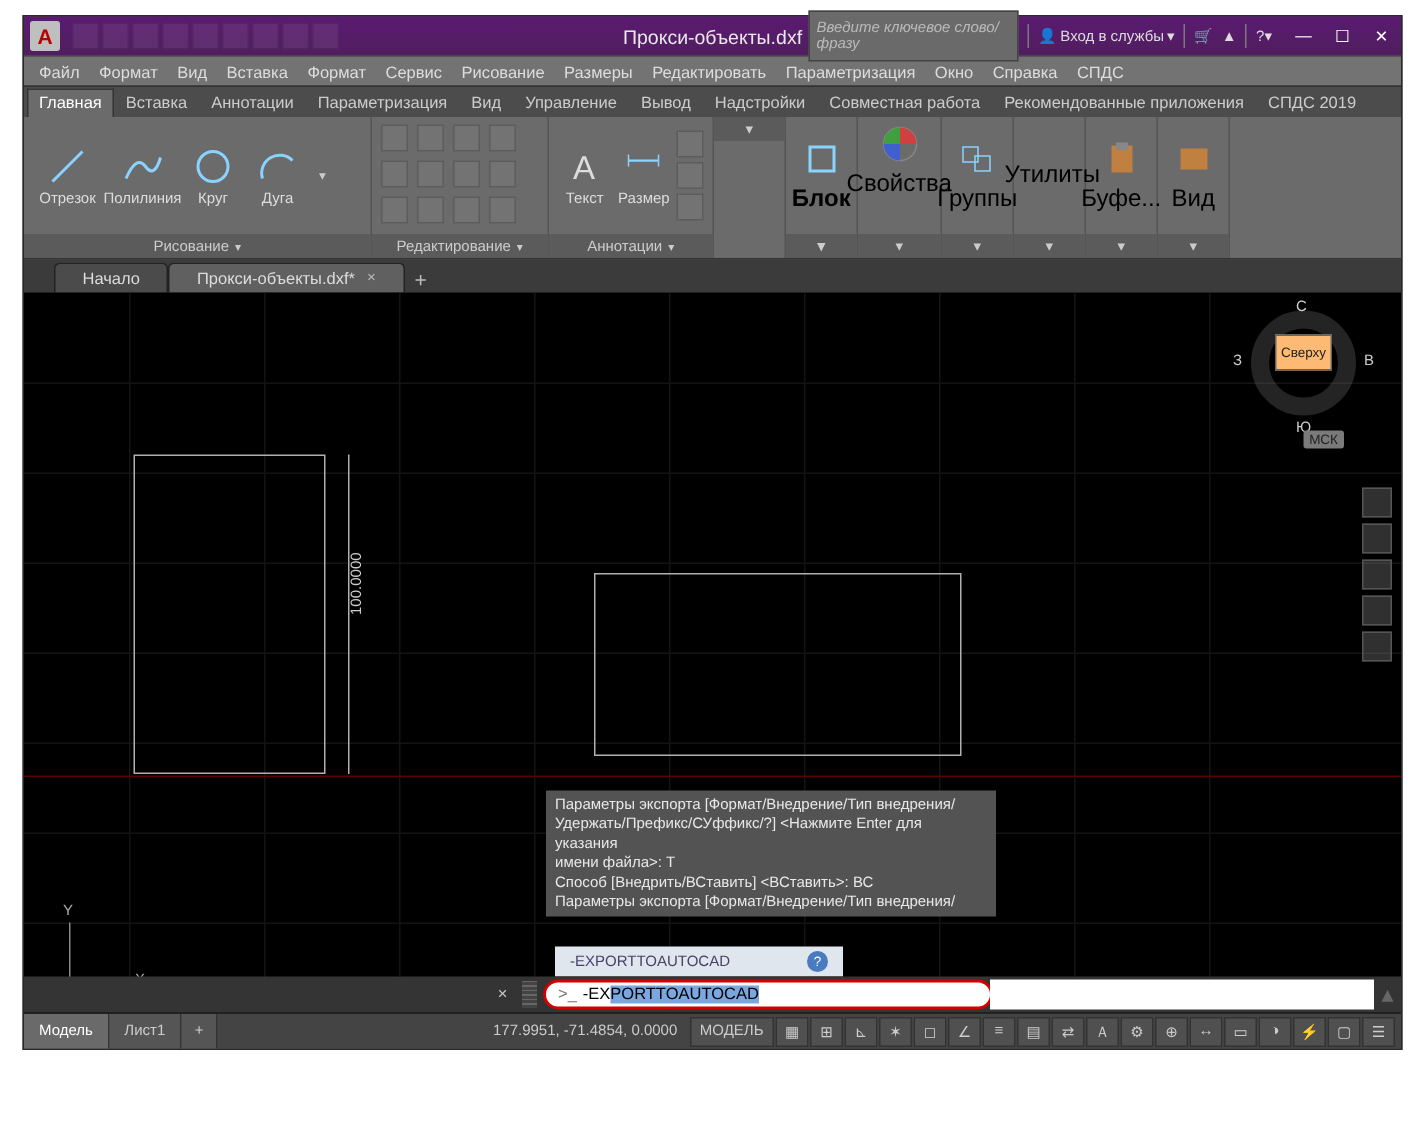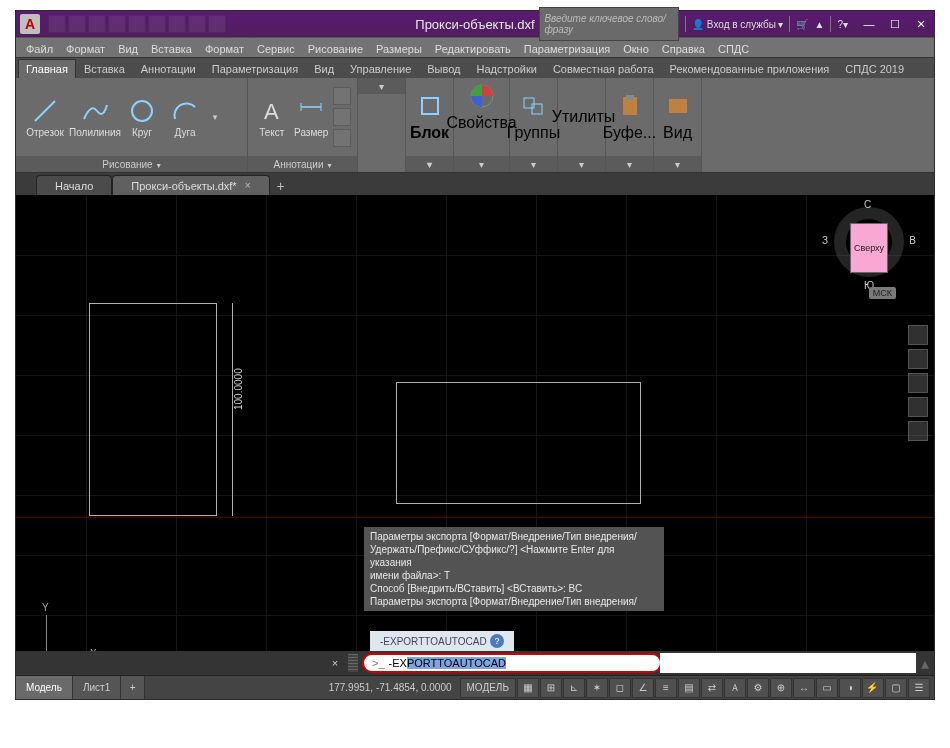--- a/index.html
+++ b/index.html
@@ -56,30 +56,30 @@
 .grid-line { position:absolute; background:#141414;}
 .hline{height:1px;width:100%;}
 .vline{width:1px;height:100%;}
 .red-axis-h{position:absolute;height:1px;background:#5a0000;width:100%;}
 .rect-shape{position:absolute;border:1px solid #b0b0b0;}
 .ucs{position:absolute;bottom:20px;left:30px;}
 .ucs-y{position:absolute;bottom:0;left:0;width:1px;height:40px;background:#888;}
 .ucs-x{position:absolute;bottom:0;left:0;width:40px;height:1px;background:#888;}
 .ucs-lbl{position:absolute;font-size:10px;color:#aaa;}
 .navcube{position:absolute;top:8px;right:26px;width:78px;height:78px;}
-.cube-face{position:absolute;top:20px;left:20px;width:38px;height:50px;background:#f9a8d4;color:#222;font-size:9px;display:flex;align-items:center;justify-content:center;border:1px solid #666;}
+.cube-face{position:absolute;top:20px;left:20px;width:38px;height:24px;background:#fdba74;color:#222;font-size:9px;display:flex;align-items:center;justify-content:center;border:1px solid #666;}
 .cube-ring{position:absolute;top:4px;left:4px;width:70px;height:70px;border:12px solid rgba(120,120,120,0.30);border-radius:50%;}
 .cube-lbl{position:absolute;font-size:10px;color:#ccc;}
 .msk-badge{position:absolute;top:92px;right:38px;font-size:9px;background:#7a7a7a;color:#222;padding:1px 4px;border-radius:2px;}
 .navbar-right{position:absolute;top:130px;right:6px;width:20px;display:flex;flex-direction:column;gap:4px;}
 .nav-btn{width:20px;height:20px;background:rgba(120,120,120,0.4);border:1px solid #555;}
 
 
 .cmd-history{position:absolute;bottom:24px;left:348px;width:300px;background:rgba(90,90,90,0.92);color:#e8e8e8;font-size:10px;font-family:Consolas,monospace;padding:3px 6px;line-height:13px;}
-.cmd-suggest{position:absolute;bottom:24px;left:354px;background:#dfe6ee;color:#446;font-size:10px;font-family:Consolas,monospace;padding:3px 10px;width:144px;display:flex;align-items:center;justify-content:space-between;}
+.cmd-suggest{position:absolute;bottom:24px;left:354px;background:#dfe6ee;color:#446;font-size:10px;font-family:Consolas,monospace;padding:3px 10px;width:192px;display:flex;align-items:center;justify-content:space-between;}
 .cmd-suggest .q{width:14px;height:14px;border-radius:50%;background:#4a7abf;color:#fff;display:flex;align-items:center;justify-content:center;font-size:9px;}
 
 .cmd-bar{position:absolute;bottom:0;left:0;right:0;height:24px;background:#343434;display:flex;align-items:center;}
 .cmd-close{width:18px;height:18px;color:#ccc;font-size:11px;display:flex;align-items:center;justify-content:center;margin-left:310px;}
 .cmd-grip{width:10px;height:18px;background:repeating-linear-gradient(#666,#666 1px,#444 1px,#444 3px);margin:0 4px;}
 .cmd-input{flex:0 0 300px;height:20px;background:#fff;display:flex;align-items:center;font-family:Consolas,monospace;font-size:11px;border:2px solid #d40000;border-radius:10px;padding:0 8px;overflow:hidden;}
 .cmd-input .icn{color:#777;margin-right:4px;}
 .cmd-typed{color:#000;}
 .cmd-comp{background:#7aa7e0;color:#000;}
 .cmd-rest{flex:1;height:20px;background:#fff;margin-left:-2px;}
@@ -197,20 +197,42 @@
         <div class="drop-col">
             <div class="drop">▾</div>
           </div>
       </div>
       <div class="panel-title">
           <span>Рисование</span>
           <span class="arrow"></span>
         </div>
     </div>
 
+    <div class="panel" style="width:118px;">
+      <div class="panel-body">
+        <div class="grid-icons">
+          <div class="sm-icon"></div>
+          <div class="sm-icon"></div>
+          <div class="sm-icon"></div>
+          <div class="sm-icon"></div>
+          <div class="sm-icon"></div>
+          <div class="sm-icon"></div>
+          <div class="sm-icon"></div>
+          <div class="sm-icon"></div>
+          <div class="sm-icon"></div>
+          <div class="sm-icon"></div>
+          <div class="sm-icon"></div>
+          <div class="sm-icon"></div>
+        </div>
+      </div>
+      <div class="panel-title">
+          <span>Редактирование</span>
+          <span class="arrow"></span>
+        </div>
+    </div>
 
     <div class="panel" style="width:110px;">
       <div class="panel-body">
         <div class="big-tool" style="width:42px">
           <div class="ticon"><svg viewBox="0 0 28 28">
                 <text x="6" y="22" font-size="22" fill="#ddd" font-family="serif">A</text>
               </svg></div>
           <div class="tlabel">Текст</div>
         </div>
         <div class="big-tool" style="width:42px">

